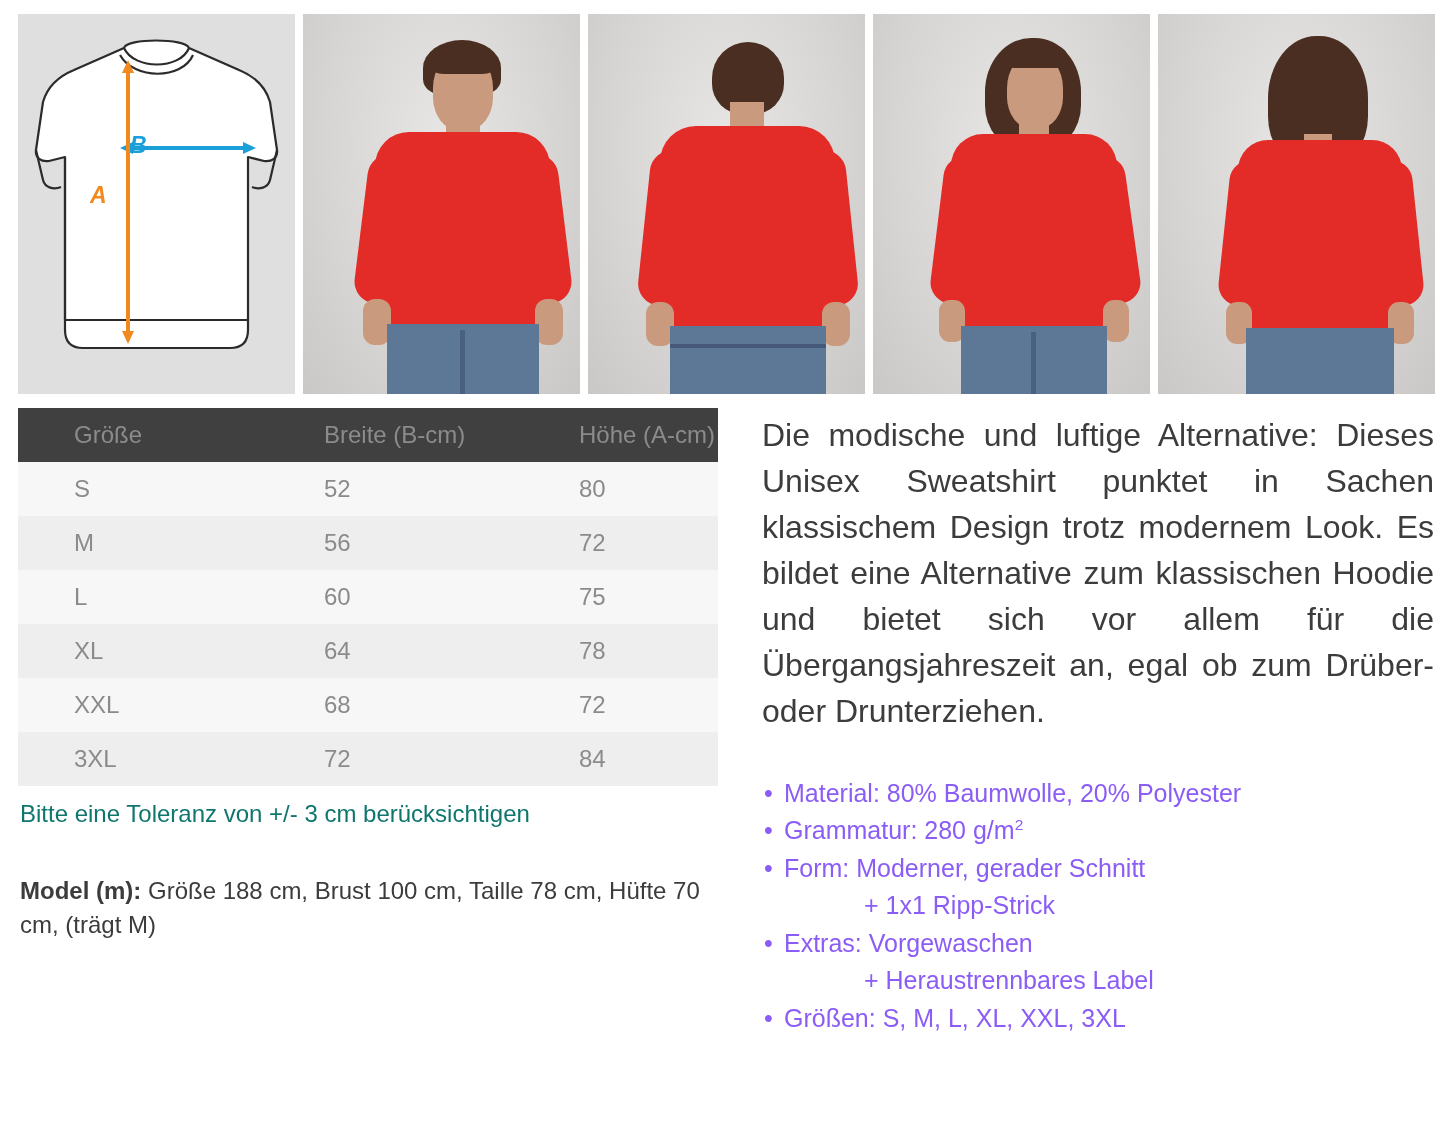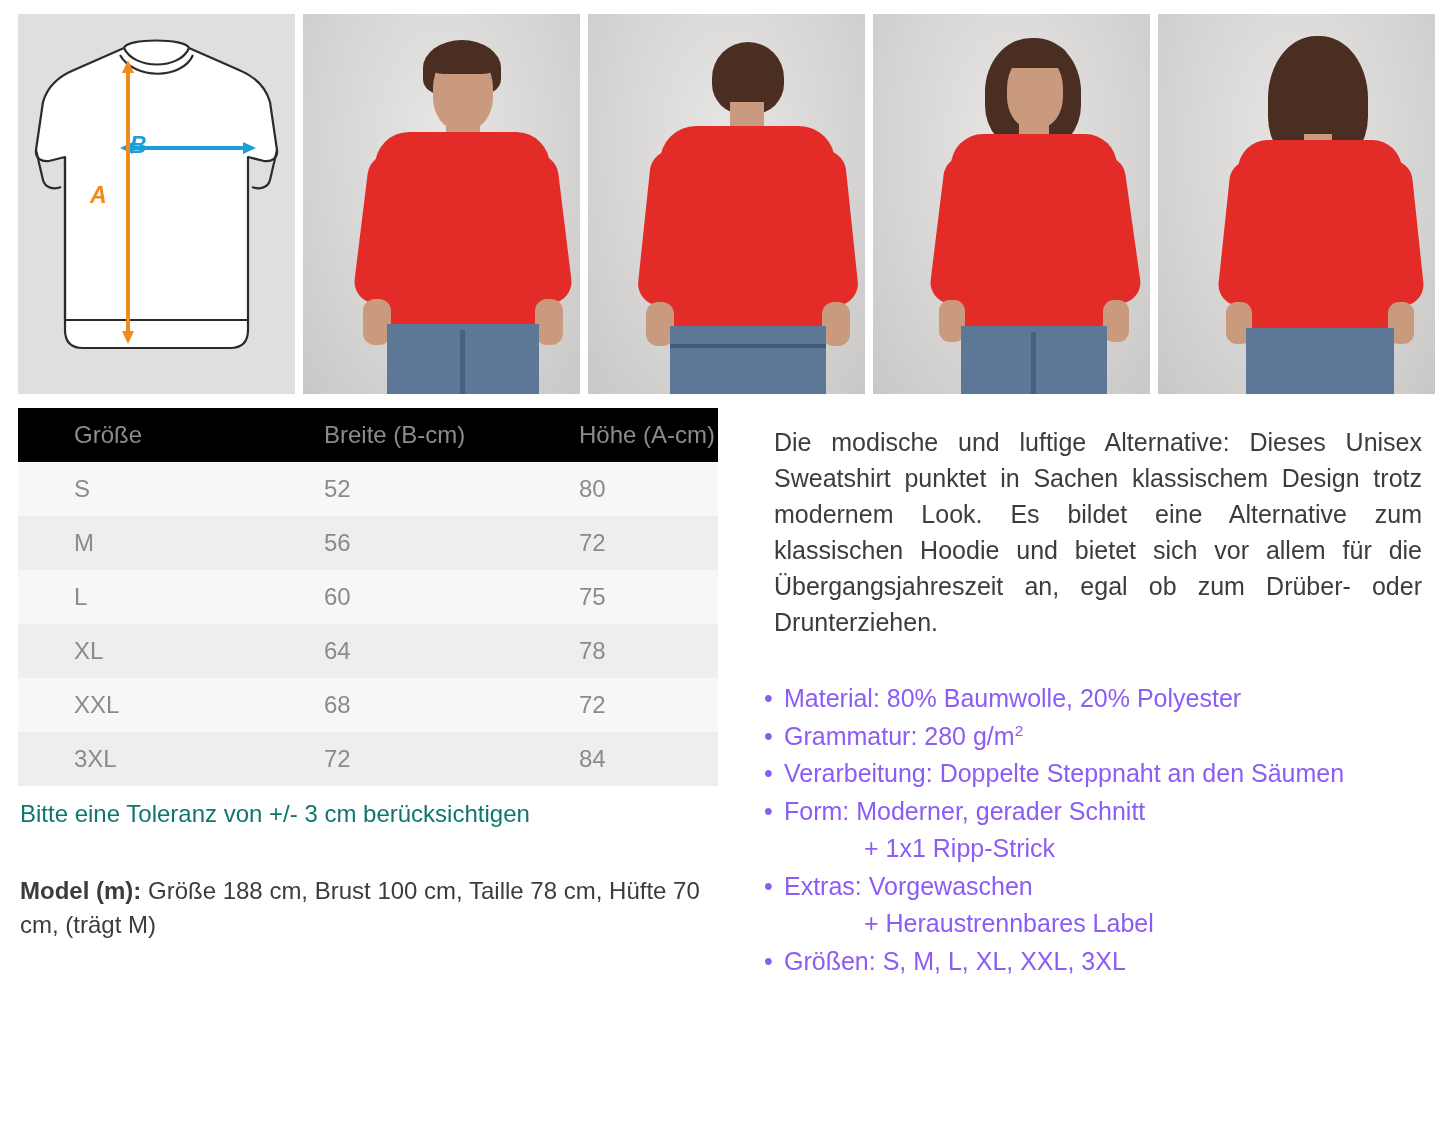--- a/index.html
+++ b/index.html
@@ -100,21 +100,21 @@
   }
   table.size-table th,
   table.size-table td {
     text-align: left;
     font-size: 24px;
     font-weight: normal;
     color: #8b8b8b;
     padding: 13px 0 13px 56px;
   }
   table.size-table th { color: #8b8b8b; }
-  table.size-table thead tr { background: #000000; }
+  table.size-table thead tr { background: #404040; }
   table.size-table tbody tr:nth-child(odd) { background: #f7f7f7; }
   table.size-table tbody tr:nth-child(even) { background: #eeeeee; }
   table.size-table col.c1 { width: 250px; }
   table.size-table col.c2 { width: 255px; }
   table.size-table col.c3 { width: 195px; }
 
   .tolerance {
     font-size: 24px;
     color: #0f766e;
     margin: 14px 0 0 0;
@@ -124,25 +124,25 @@
     font-size: 24px;
     color: #3c3c3c;
     margin-top: 46px;
     line-height: 1.42;
     padding-left: 2px;
   }
   .model-line b { font-weight: bold; }
 
   
   .desc {
-    font-size: 25px;
+    font-size: 32px;
     line-height: 1.44;
     color: #3c3c3c;
     text-align: justify;
-    margin: 16px;
+    margin: 4px;
   }
   ul.specs {
     list-style: none;
     margin: 40px 0 0 0;
     padding: 0;
   }
   ul.specs li {
     font-size: 25px;
     line-height: 1.5;
     color: #8b5cf6;
@@ -320,21 +320,20 @@
     </p>
 
   </div>
 
   <div class="right-col">
     <p class="desc">Die modische und luftige Alternative: Dieses Unisex Sweatshirt punktet in Sachen klassischem Design trotz modernem Look. Es bildet eine Alternative zum klassischen Hoodie und bietet sich vor allem für die Übergangsjahreszeit an, egal ob zum Drüber- oder Drunterziehen.</p>
 
     <ul class="specs">
       <li class="bullet">Material: 80% Baumwolle, 20% Polyester</li>
       <li class="bullet"><span>Grammatur: 280 g/m</span><sup>2</sup></li>
-      <li class="bullet">Verarbeitung: Doppelte Steppnaht an den Säumen</li>
       <li class="bullet">Form: Moderner, gerader Schnitt</li>
       <li class="sub">+ 1x1 Ripp-Strick</li>
       <li class="bullet">Extras: Vorgewaschen</li>
       <li class="sub">+ Heraustrennbares Label</li>
       <li class="bullet">Größen:  S, M, L, XL, XXL, 3XL</li>
     </ul>
   </div>
 </div>
 
 </body></html>

